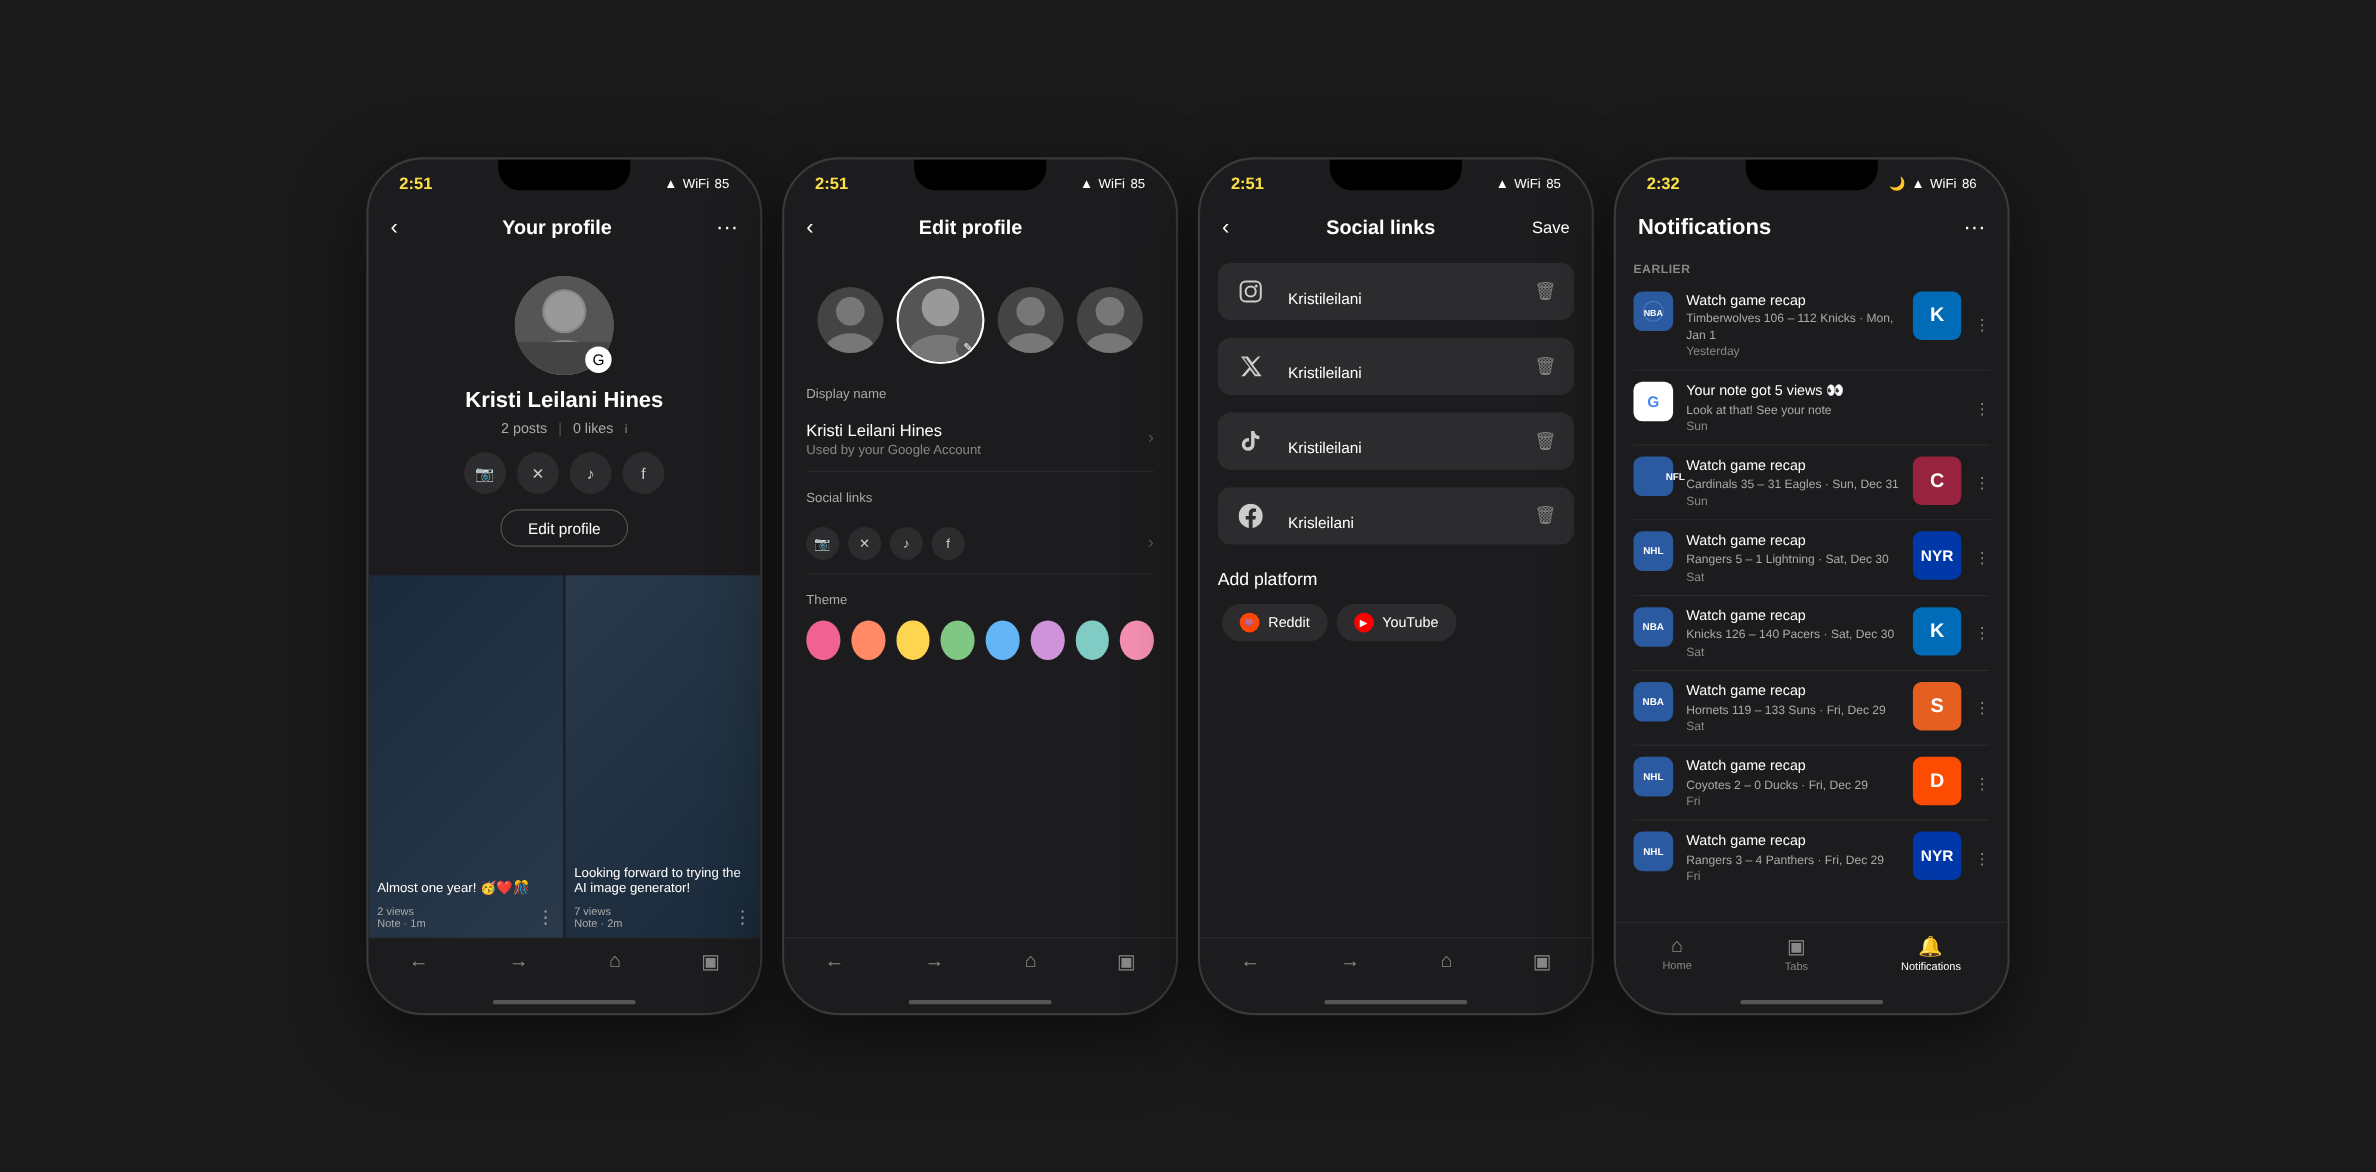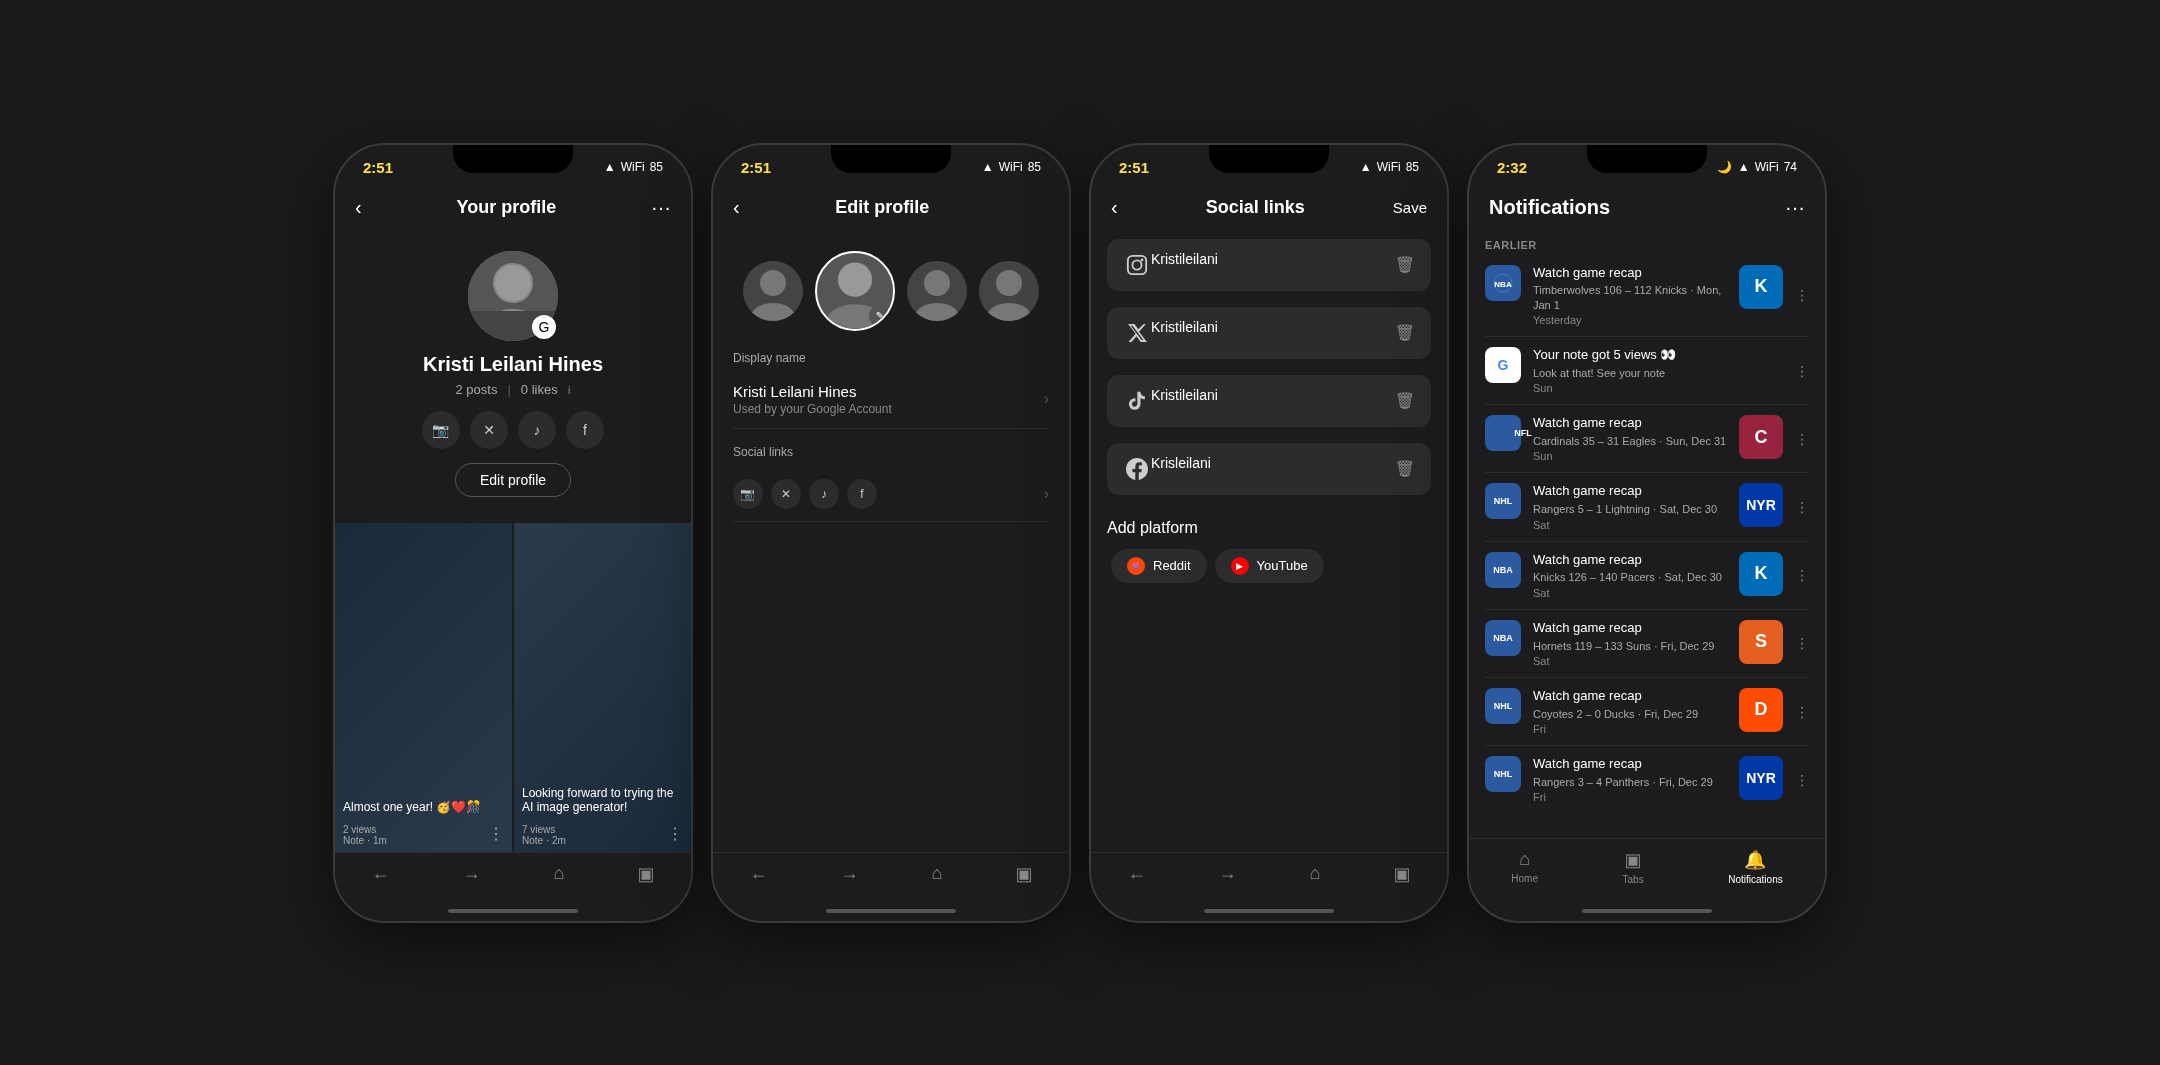--- a/index.html
+++ b/index.html
@@ -366,22 +366,22 @@
       display: flex;
       align-items: center;
       justify-content: space-between;
       background: #2c2c2e;
       margin: 8px 16px;
       border-radius: 12px;
       padding: 12px 16px;
     }
     .social-link-left {
       display: flex;
-      align-items: flex-start;
-      gap: 0;
+      align-items: flex-end;
+      gap: 20px;
     }
     .social-platform-icon {
       width: 28px;
       height: 28px;
       display: flex;
       align-items: center;
       justify-content: center;
       color: #ccc;
       font-size: 16px;
     }
@@ -694,20 +694,33 @@
           <div class="social-icons-preview">
             <div class="social-icon-btn" style="width:30px;height:30px;font-size:12px;">📷</div>
             <div class="social-icon-btn" style="width:30px;height:30px;font-size:12px;">✕</div>
             <div class="social-icon-btn" style="width:30px;height:30px;font-size:12px;">♪</div>
             <div class="social-icon-btn" style="width:30px;height:30px;font-size:12px;">f</div>
           </div>
           <span style="color:#555;">›</span>
         </div>
       </div>
 
+      <div class="theme-section">
+        <div class="theme-label">Theme</div>
+        <div class="theme-colors">
+          <div class="theme-dot" style="background:#f06292;"></div>
+          <div class="theme-dot" style="background:#ff8a65;"></div>
+          <div class="theme-dot" style="background:#ffd54f;"></div>
+          <div class="theme-dot" style="background:#81c784;"></div>
+          <div class="theme-dot" style="background:#64b5f6;"></div>
+          <div class="theme-dot" style="background:#ce93d8;"></div>
+          <div class="theme-dot" style="background:#80cbc4;"></div>
+          <div class="theme-dot" style="background:#f48fb1;"></div>
+        </div>
+      </div>
 
       <div style="flex:1;"></div>
       <div class="bottom-nav">
         <div class="nav-btn">←</div>
         <div class="nav-btn">→</div>
         <div class="nav-btn">⌂</div>
         <div class="nav-btn">▣</div>
       </div>
       <div class="home-indicator"></div>
     </div>
@@ -804,21 +817,21 @@
   </div>
 
   <div class="phone">
     <div class="notch-area"></div>
     <div class="status-bar">
       <span class="status-time">2:32</span>
       <div class="status-icons">
         <span>🌙</span>
         <span>▲</span>
         <span>WiFi</span>
-        <span>74</span>
+        <span>86</span>
       </div>
     </div>
     <div class="phone-content">
       <div class="notif-header">
         <span class="notif-title">Notifications</span>
         <span class="more-btn">···</span>
       </div>
 
       <div class="earlier-label">EARLIER</div>
 

